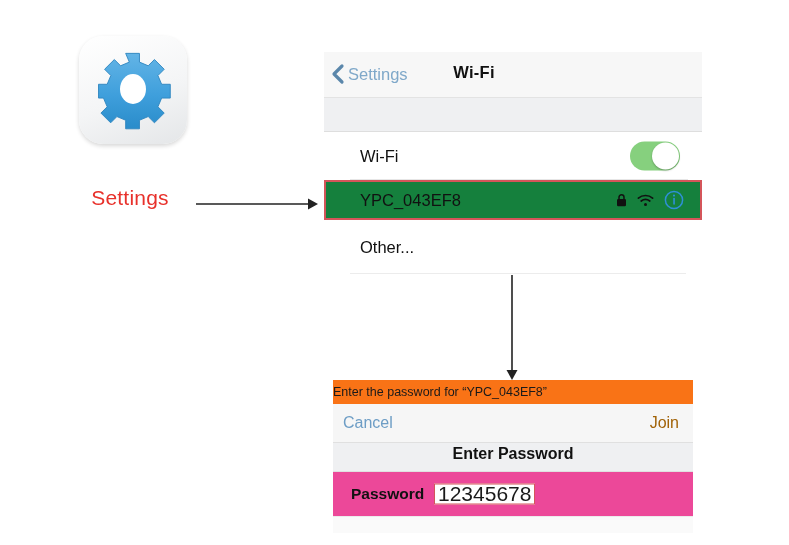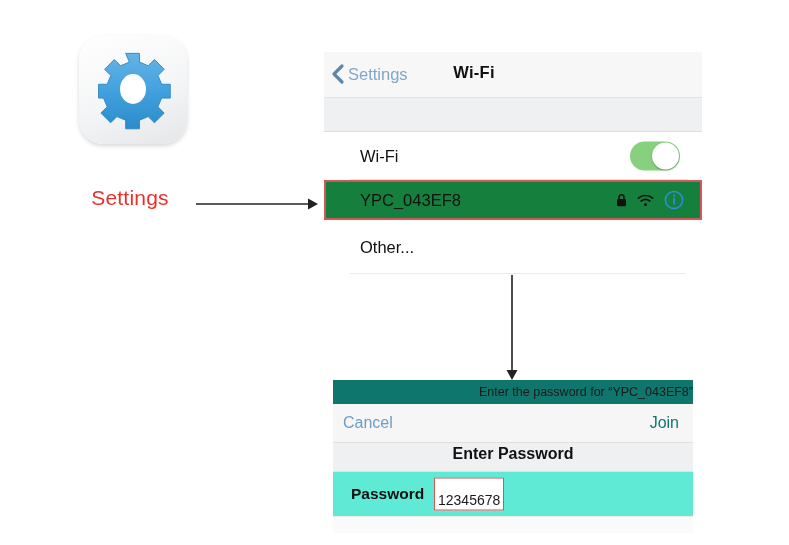--- a/index.html
+++ b/index.html
@@ -205,24 +205,24 @@
   .pw-panel {
     left: 333px;
     top: 380px;
     width: 360px;
     height: 150px;
     background: #fafafa;
   }
   .pw-prompt {
     height: 24px;
     line-height: 24px;
-    text-align: right;
+    text-align: left;
     font-size: 12.5px;
     color: #1a1a1a;
-    background: #0f766e;
+    background: #f97316;
   }
   .pw-bar {
     position: relative;
     height: 38px;
     background: #f6f6f6;
     border-bottom: 1px solid #e0e0e0;
   }
   .pw-cancel {
     position: absolute;
     left: 10px;
@@ -242,52 +242,52 @@
     font-weight: bold;
     color: #111;
     margin-top: 31px;
   }
   .pw-join {
     position: absolute;
     right: 14px;
     top: 50%;
     transform: translateY(-50%);
     font-size: 16px;
-    color: #0f766e;
+    color: #a16207;
     cursor: pointer;
   }
   .pw-gap {
     height: 28px;
     background: #eff0f2;
     border-bottom: 1px solid #e0e0e0;
   }
   .pw-field-row {
     position: relative;
     height: 44px;
-    background: #5eead4;
+    background: #ec4899;
     border-bottom: 1px solid #ebebeb;
   }
   .pw-field-label {
     position: absolute;
     left: 18px;
     top: 50%;
     transform: translateY(-50%);
     font-size: 15.5px;
     font-weight: bold;
     color: #111;
   }
   .pw-field-value {
     position: absolute;
     left: 101px;
     top: 50%;
     transform: translateY(-50%);
-    font-size: 14px;
+    font-size: 21px;
     color: #1a1a1a;
     border: 1.5px solid #d4555a;
-    padding: 12px 3px 1px 3px;
+    padding: 0px 3px 1px 3px;
     line-height: 18px;
     background: #fff;
   }
   .pw-tail {
     height: 16px;
     background: #fafafa;
   }
 </style>
 </head>
 <body>

